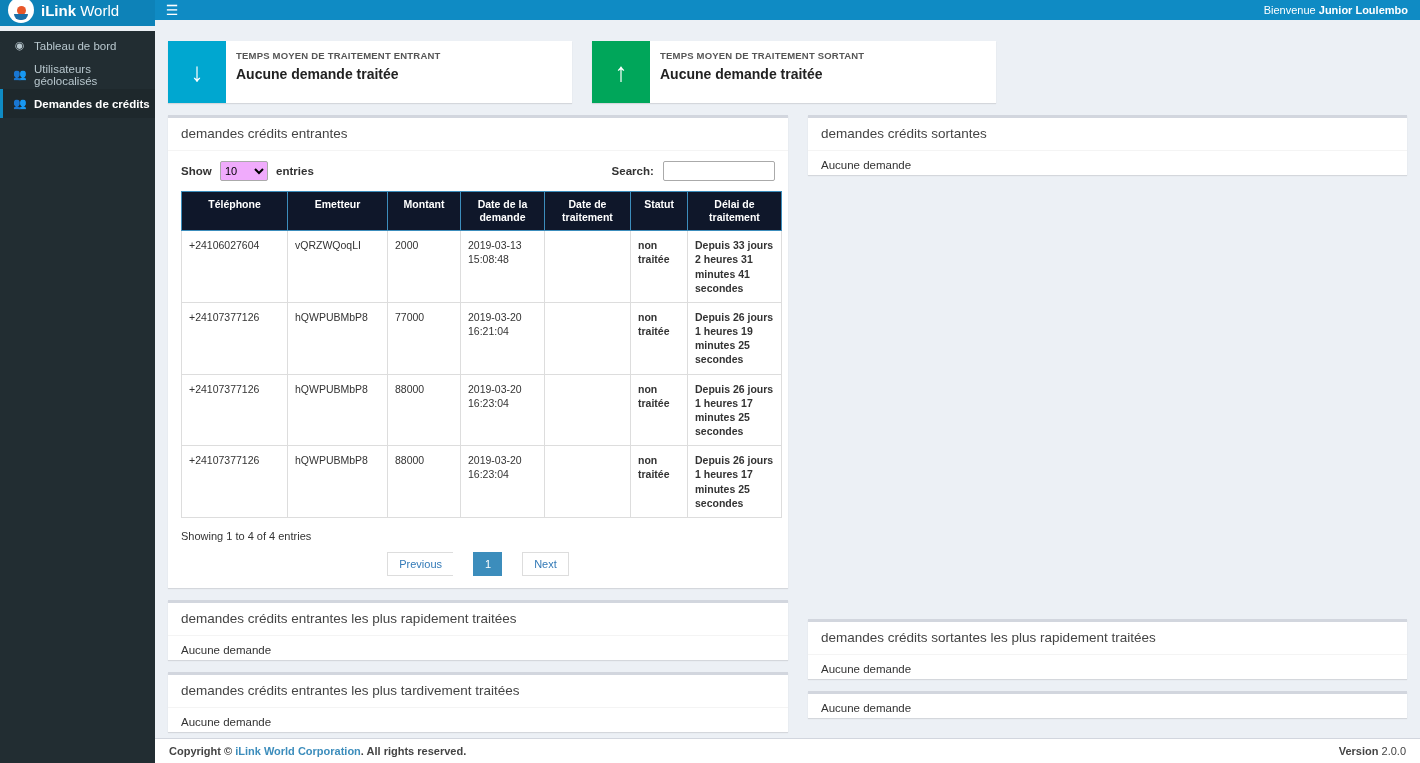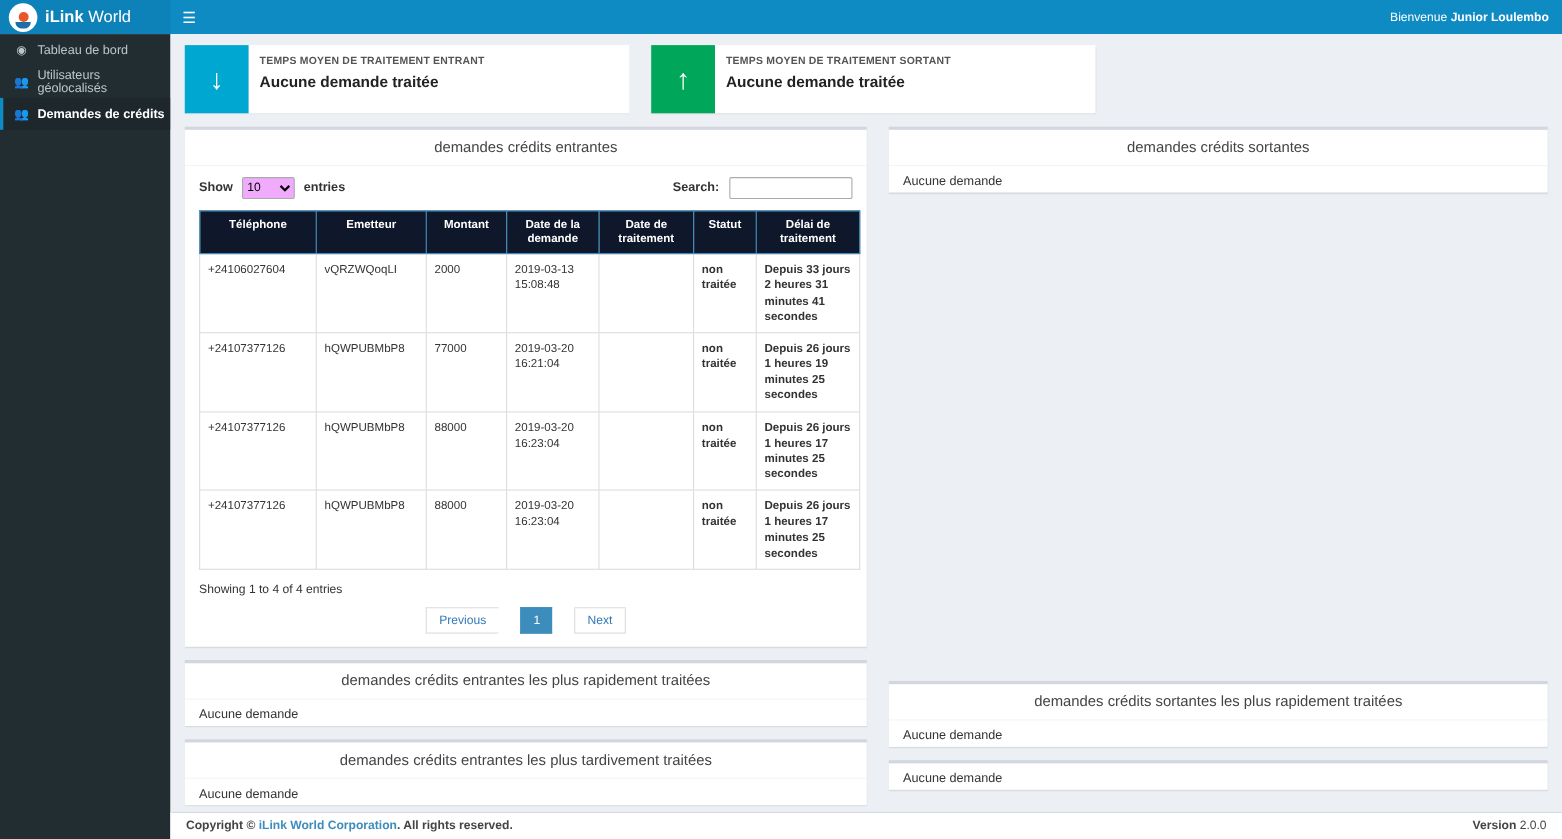--- a/index.html
+++ b/index.html
@@ -7,21 +7,21 @@
     margin: 0; padding: 0;
     width: 1420px; height: 763px;
     overflow: hidden;
     font-family: "Liberation Sans", sans-serif;
     background: #ecf0f5;
   }
   #app { position: relative; width: 1420px; height: 763px; }
 
   
   .topbar {
-    position: absolute; top: 0; left: 0; right: 0; height: 31px;
+    position: absolute; top: 0; left: 0; right: 0; height: 20px;
     background: #0f8bc4;
     display: flex; align-items: center;
   }
   .brand {
     width: 155px; height: 31px; background: #0d82b8;
     display: flex; align-items: center; gap: 7px;
     padding-left: 8px; color: #fff; font-size: 15px;
   }
   .brand-logo {
     width: 26px; height: 26px; border-radius: 50%;
@@ -96,21 +96,20 @@
   .col-left { width: 620px; }
   .col-right { width: 613px; }
 
   .box {
     background: #fff; border-top: 3px solid #d2d6de;
     box-shadow: 0 1px 1px rgba(0,0,0,.10); margin-bottom: 12px;
   }
   .box-header {
     padding: 8px 13px 9px 13px; font-size: 13.5px; color: #444;
     border-bottom: 1px solid #f4f4f4;
-    text-align: center;
   }
   .box-body { padding: 8px 13px 12px 13px; font-size: 11.5px; color: #333; }
   .box-empty { padding: 8px 13px 4px 13px; font-size: 11.5px; color: #333; }
 
   
   .dt-top { display: flex; align-items: center; margin: 2px 0 10px 0; }
   .dt-len { font-size: 11.5px; font-weight: bold; color: #333; }
   .dt-len select {
     margin: 0 5px; font-size: 11px; height: 20px; width: 48px;
     border: 1px solid #aaa; border-radius: 2px; background: #f0abfc;

